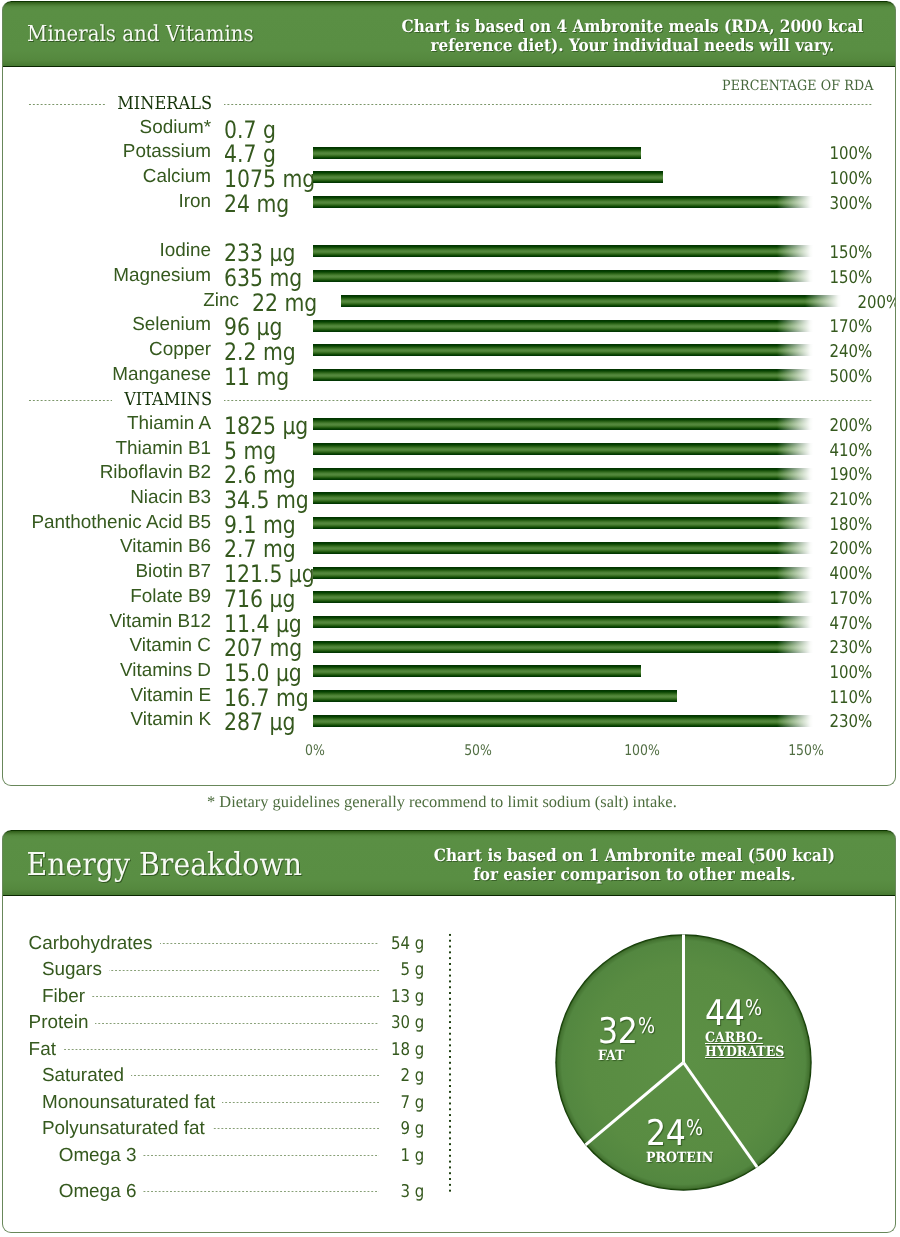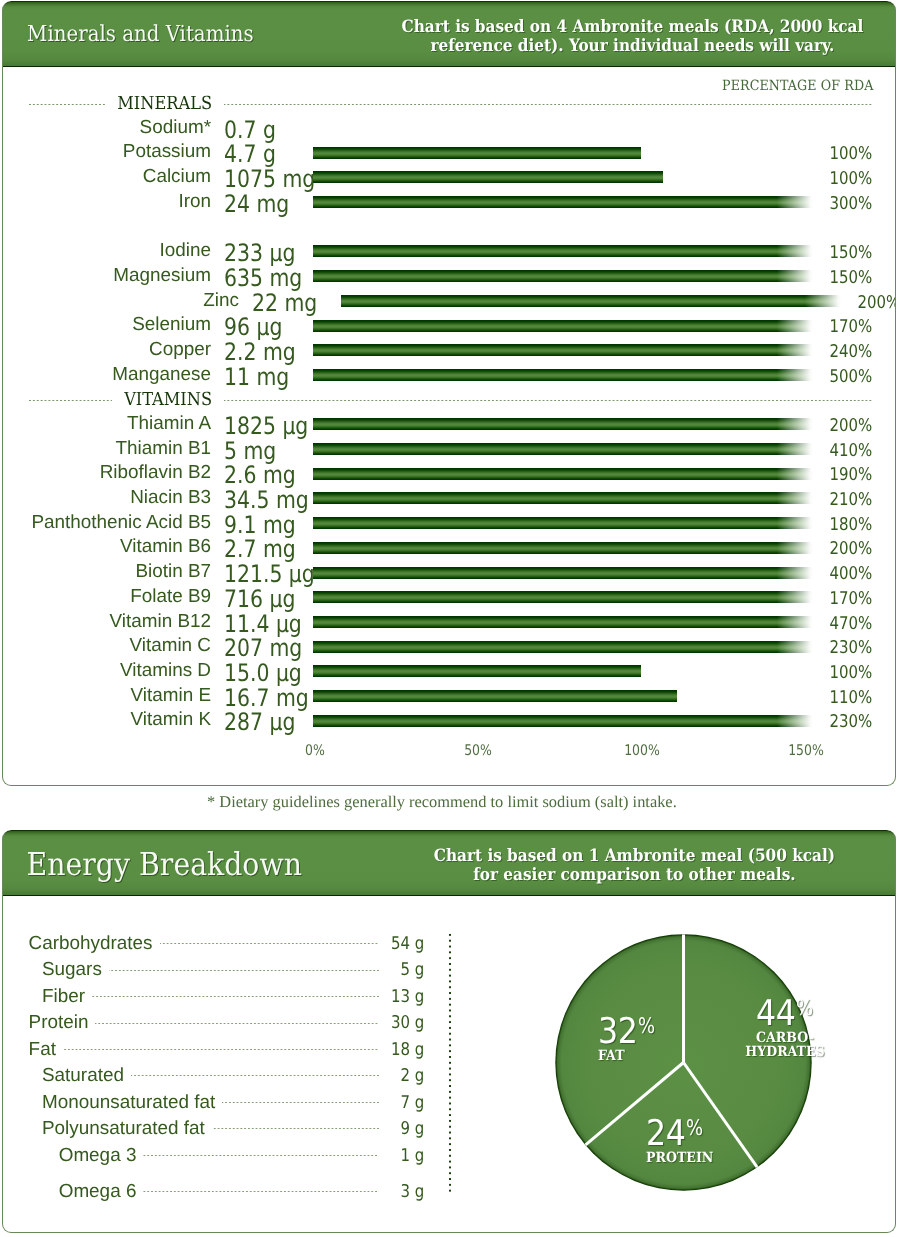--- a/index.html
+++ b/index.html
@@ -301,21 +301,21 @@
               <stop offset="98.2%" stop-color="#437230"></stop>
               <stop offset="99.3%" stop-color="#1b4509"></stop>
               <stop offset="100%" stop-color="#063000"></stop>
             </radialGradient>
           </defs>
           <circle cx="128.5" cy="128.5" r="128.2" fill="url(#pieshade)"></circle>
           <line x1="128.5" y1="128.5" x2="128.5" y2="0.5" stroke="#ffffff" stroke-width="3"></line>
           <line x1="128.5" y1="128.5" x2="202.10067226153967" y2="233.223163830403" stroke="#ffffff" stroke-width="3"></line>
           <line x1="128.5" y1="128.5" x2="30.590060682440736" y2="210.94782460945748" stroke="#ffffff" stroke-width="3"></line>
         </svg>
-        <div class="pie-label" style="left: 150px; top: 62px; width: 160px; text-align: center;">
+        <div class="pie-label" style="left: 150px; top: 62px; width: 160px; text-align: left; text-decoration: underline;">
           <div><span class="pie-num">44</span><span class="pie-pct">%</span></div>
           <div class="pie-name">CARBO-
 HYDRATES</div>
         </div>
         <div class="pie-label" style="left: 91px; top: 182px; width: 160px; text-align: left;">
           <div><span class="pie-num">24</span><span class="pie-pct">%</span></div>
           <div class="pie-name">PROTEIN</div>
         </div>
         <div class="pie-label" style="left: 43px; top: 80px; width: 160px; text-align: left;">
           <div><span class="pie-num">32</span><span class="pie-pct">%</span></div>

